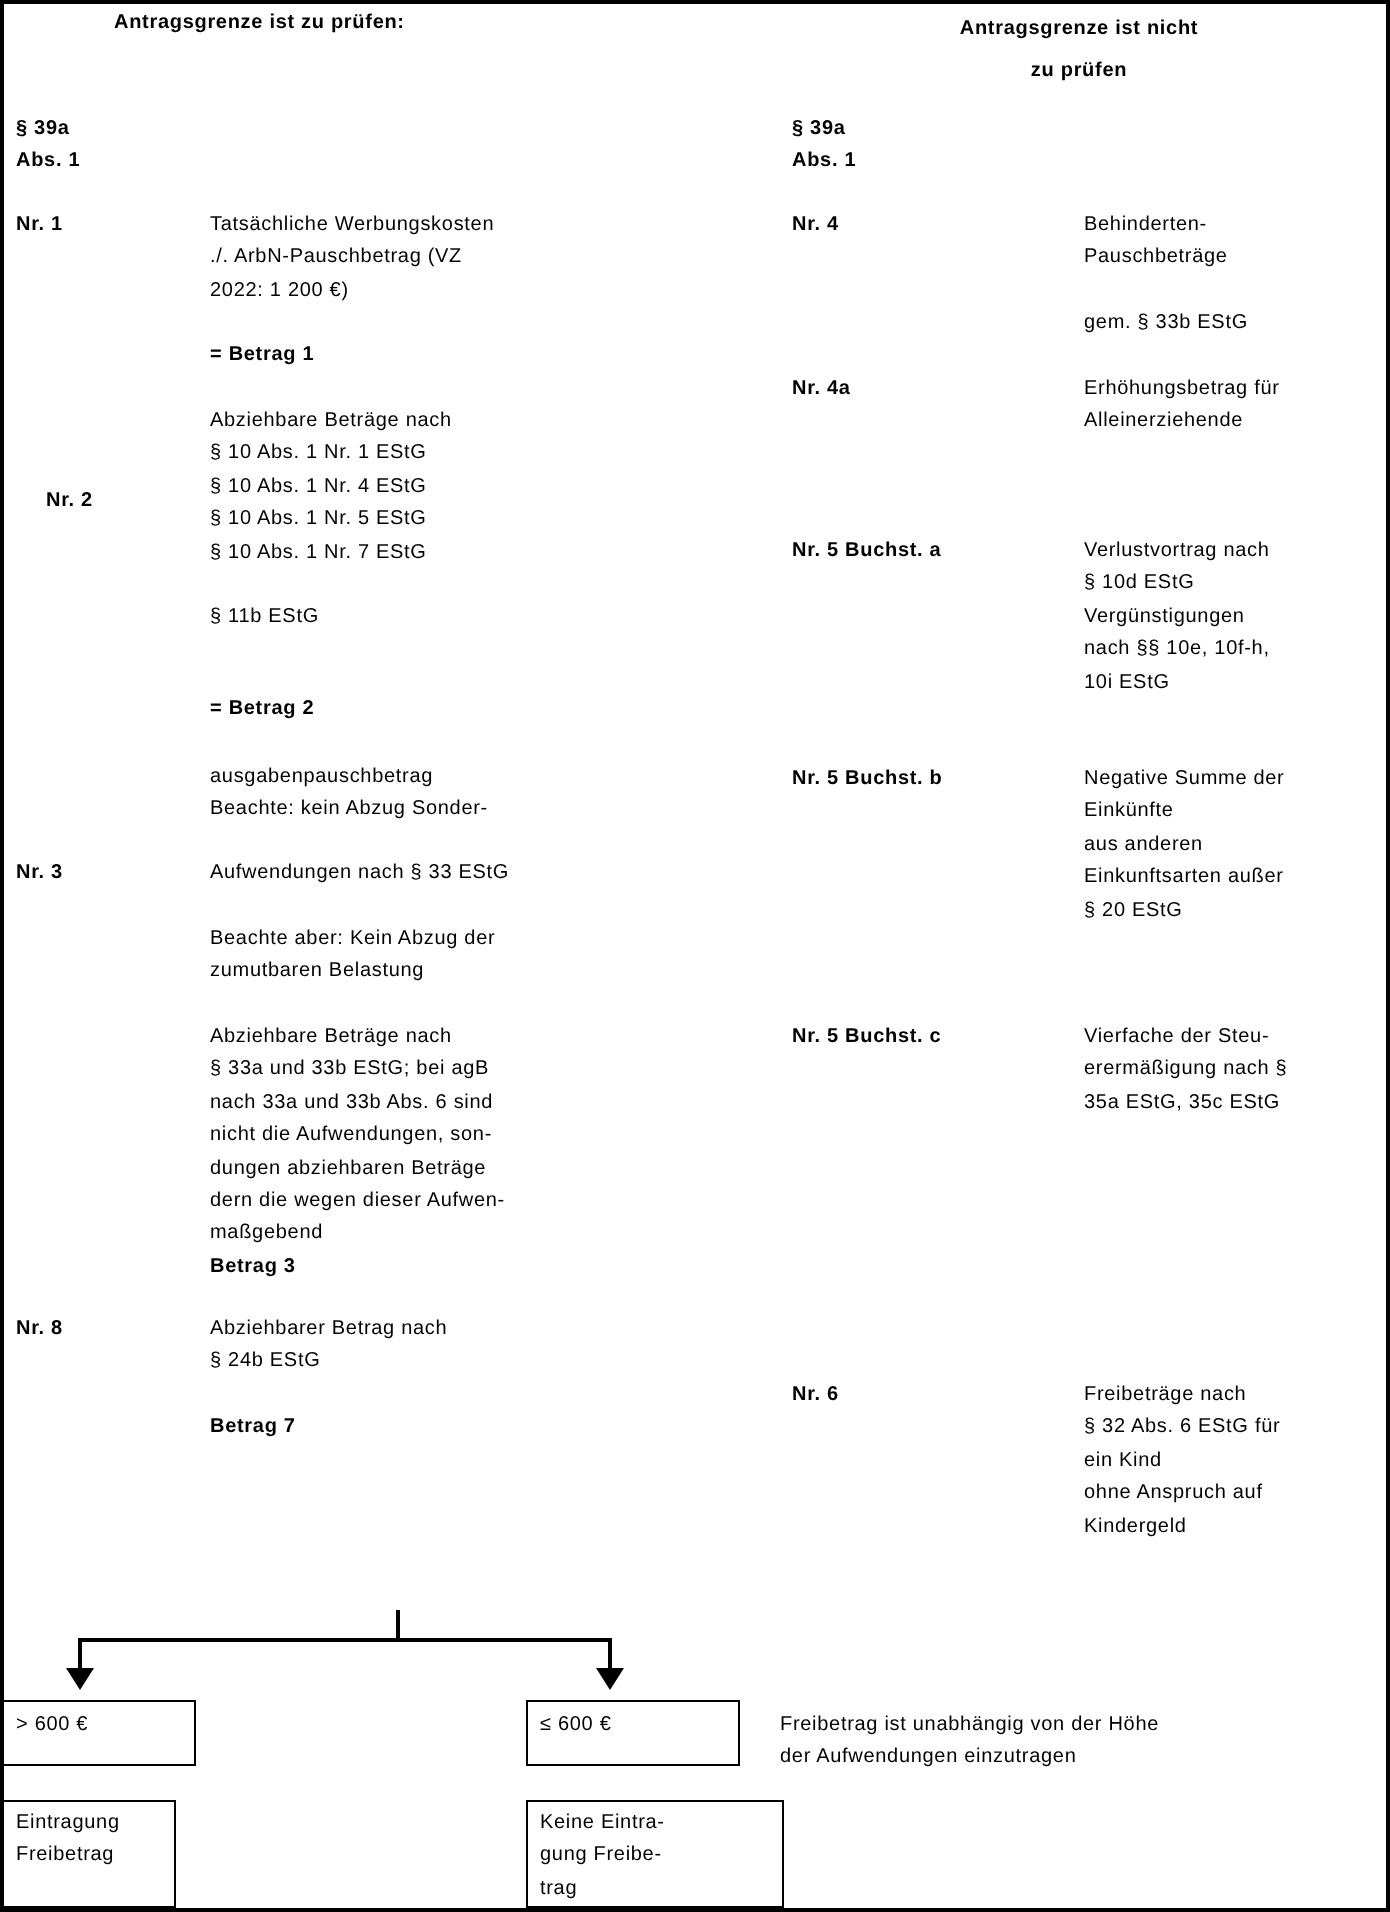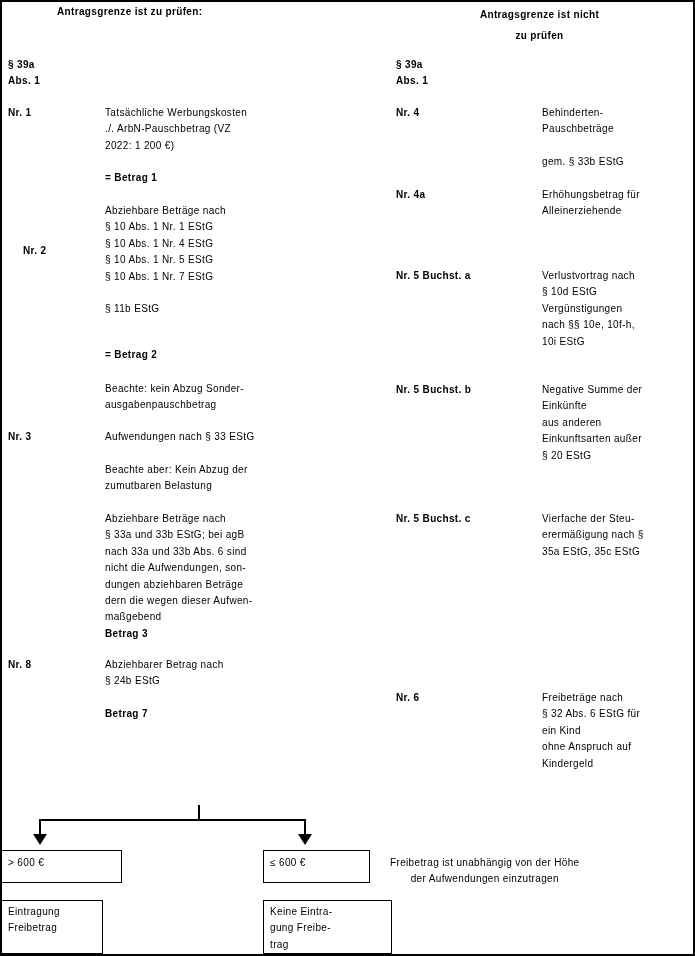--- a/index.html
+++ b/index.html
@@ -62,22 +62,22 @@
   <div class="tb" style="left:105px; top:203px;">
       <div>Abziehbare Beträge nach</div>
       <div>§ 10 Abs. 1 Nr. 1 EStG</div>
       <div>§ 10 Abs. 1 Nr. 4 EStG</div>
       <div>§ 10 Abs. 1 Nr. 5 EStG</div>
       <div>§ 10 Abs. 1 Nr. 7 EStG</div>
     </div>
   <div class="tb" style="left:105px; top:301px;">§ 11b EStG</div>
   <div class="tb b" style="left:105px; top:347px;text-align:right;">= Betrag 2</div>
   <div class="tb" style="left:105px; top:381px;">
+      <div>ausgabenpauschbetrag</div>
       <div>Beachte: kein Abzug Sonder-</div>
-      <div>ausgabenpauschbetrag</div>
     </div>
 
   <div class="tb b" style="left:8px; top:429px;">Nr. 3</div>
   <div class="tb" style="left:105px; top:429px;">Aufwendungen nach § 33 EStG</div>
   <div class="tb" style="left:105px; top:462px;">
       <div>Beachte aber: Kein Abzug der</div>
       <div>zumutbaren Belastung</div>
     </div>
   <div class="tb" style="left:105px; top:511px;">
       <div>Abziehbare Beträge nach</div>
@@ -155,32 +155,32 @@
     </div>
 
 
   <div class="fline" style="left:198px; top:805px; width:2px; height:16px;"></div>
   <div class="fline" style="left:39px; top:819px; width:267px; height:2px;"></div>
   <div class="fline" style="left:39px; top:819px; width:2px; height:17px;"></div>
   <div class="fline" style="left:304px; top:819px; width:2px; height:17px;"></div>
   <div class="arrowhead" style="left:33px; top:834px;"></div>
   <div class="arrowhead" style="left:298px; top:834px;"></div>
 
-  <div class="fbox" style="left:1px; top:850px; width:121px; height:33px;">&gt; 600 €</div>
+  <div class="fbox" style="left:1px; top:850px; width:97px; height:33px;">&gt; 600 €</div>
   <div class="fbox" style="left:263px; top:850px; width:107px; height:33px;">≤ 600 €</div>
 
-  <div class="fbox" style="left:1px; top:900px; width:102px; height:54px; padding-top:3px;">
+  <div class="fbox" style="left:1px; top:900px; width:87px; height:54px; padding-top:3px;">
       <div>Eintragung</div>
       <div>Freibetrag</div>
     </div>
   <div class="fbox" style="left:263px; top:900px; width:129px; height:54px; padding-top:3px;">
       <div>Keine Eintra-</div>
       <div>gung Freibe-</div>
       <div>trag</div>
     </div>
 
-  <div class="tb" style="left:390px; top:855px;text-align:center;">
+  <div class="tb" style="left:390px; top:855px;">
       <div>Freibetrag ist unabhängig von der Höhe</div>
       <div>der Aufwendungen einzutragen</div>
     </div>
 
   <div class="page-border"></div>
 </div>
 
 </body></html>

